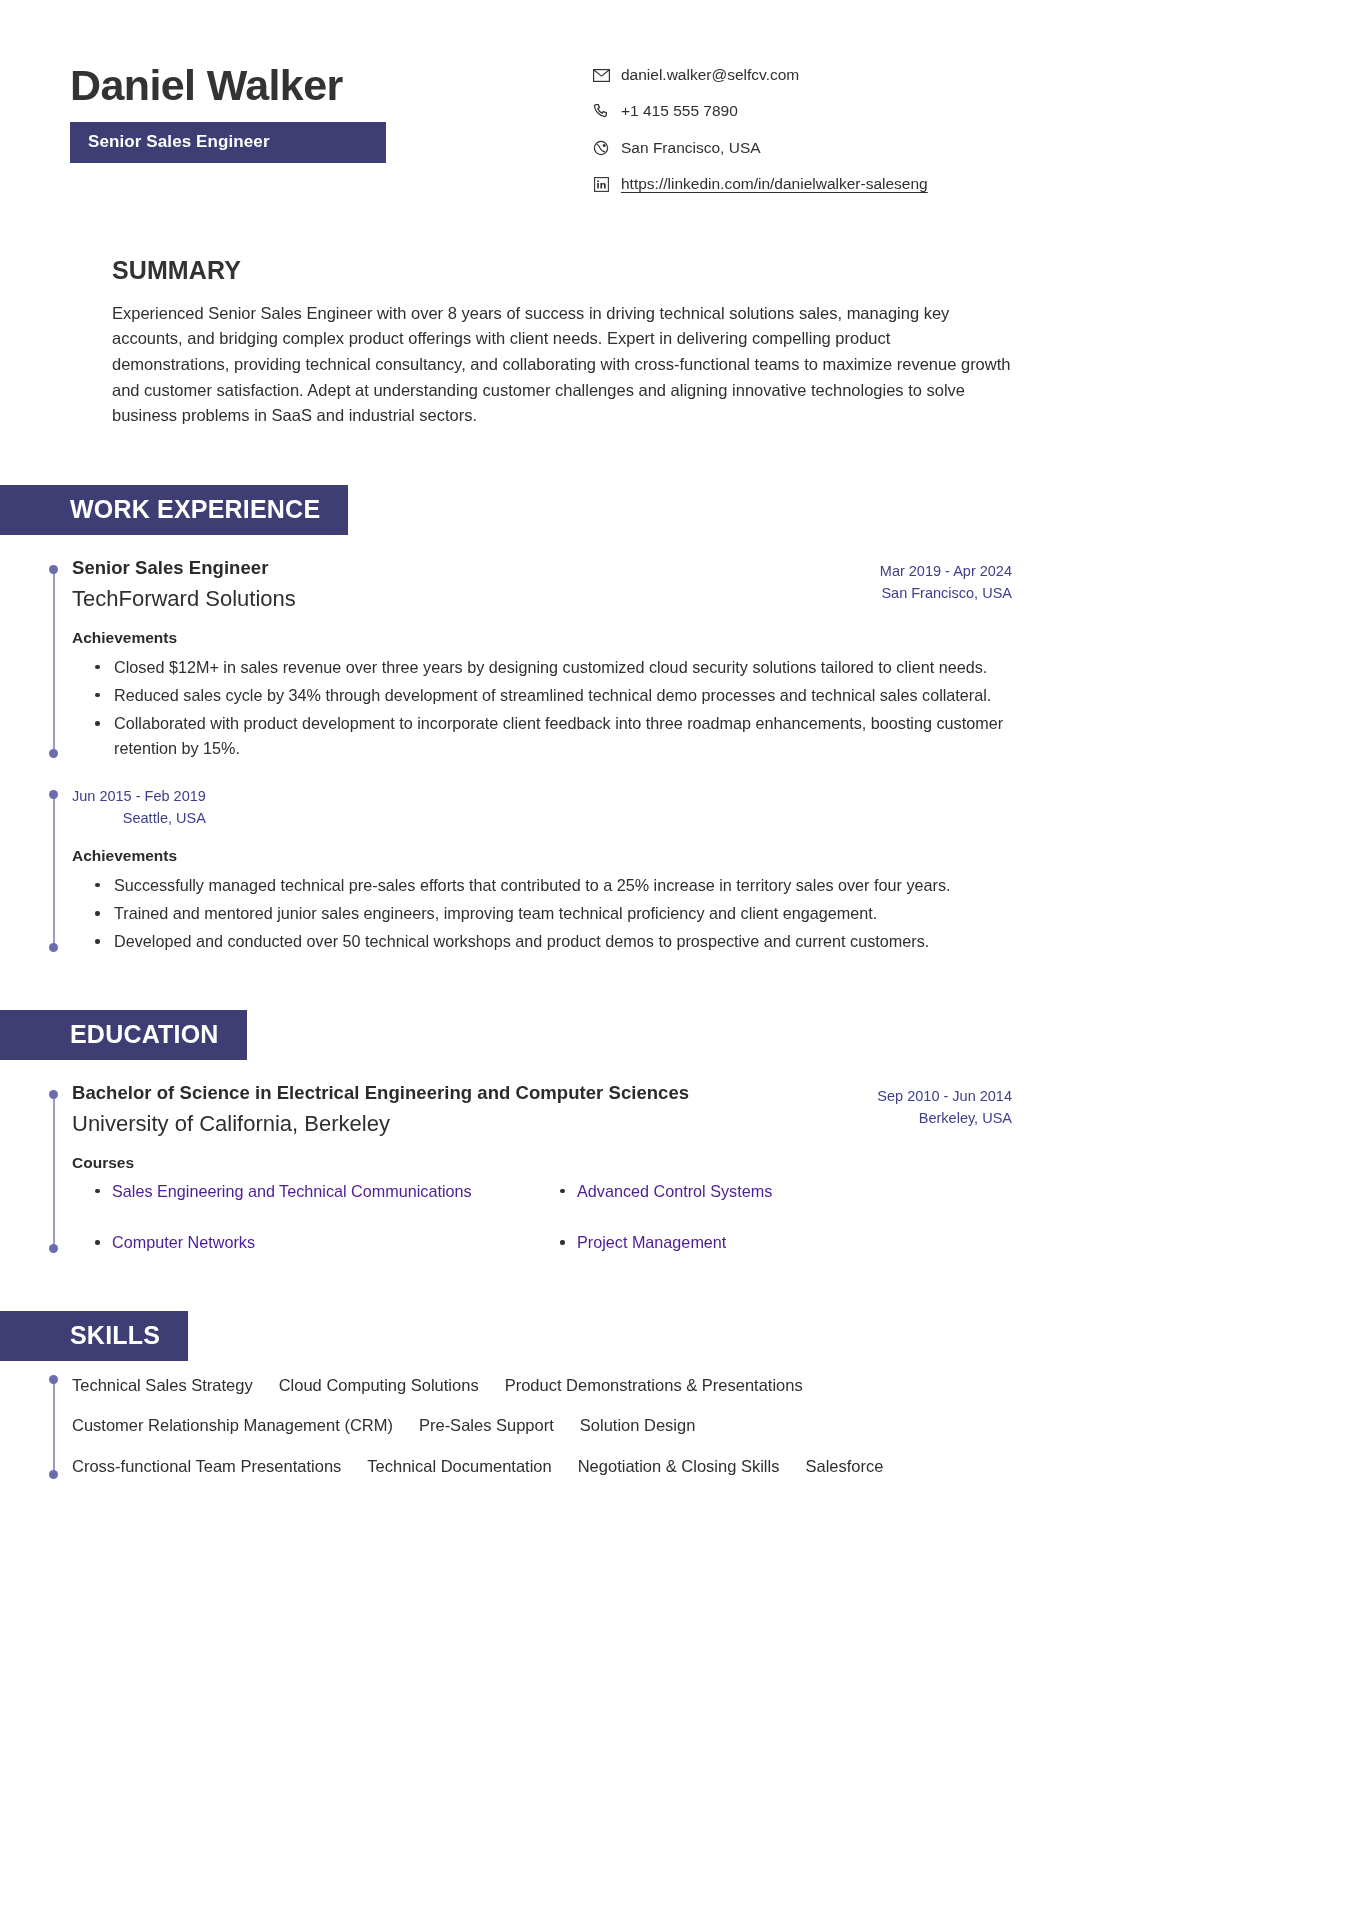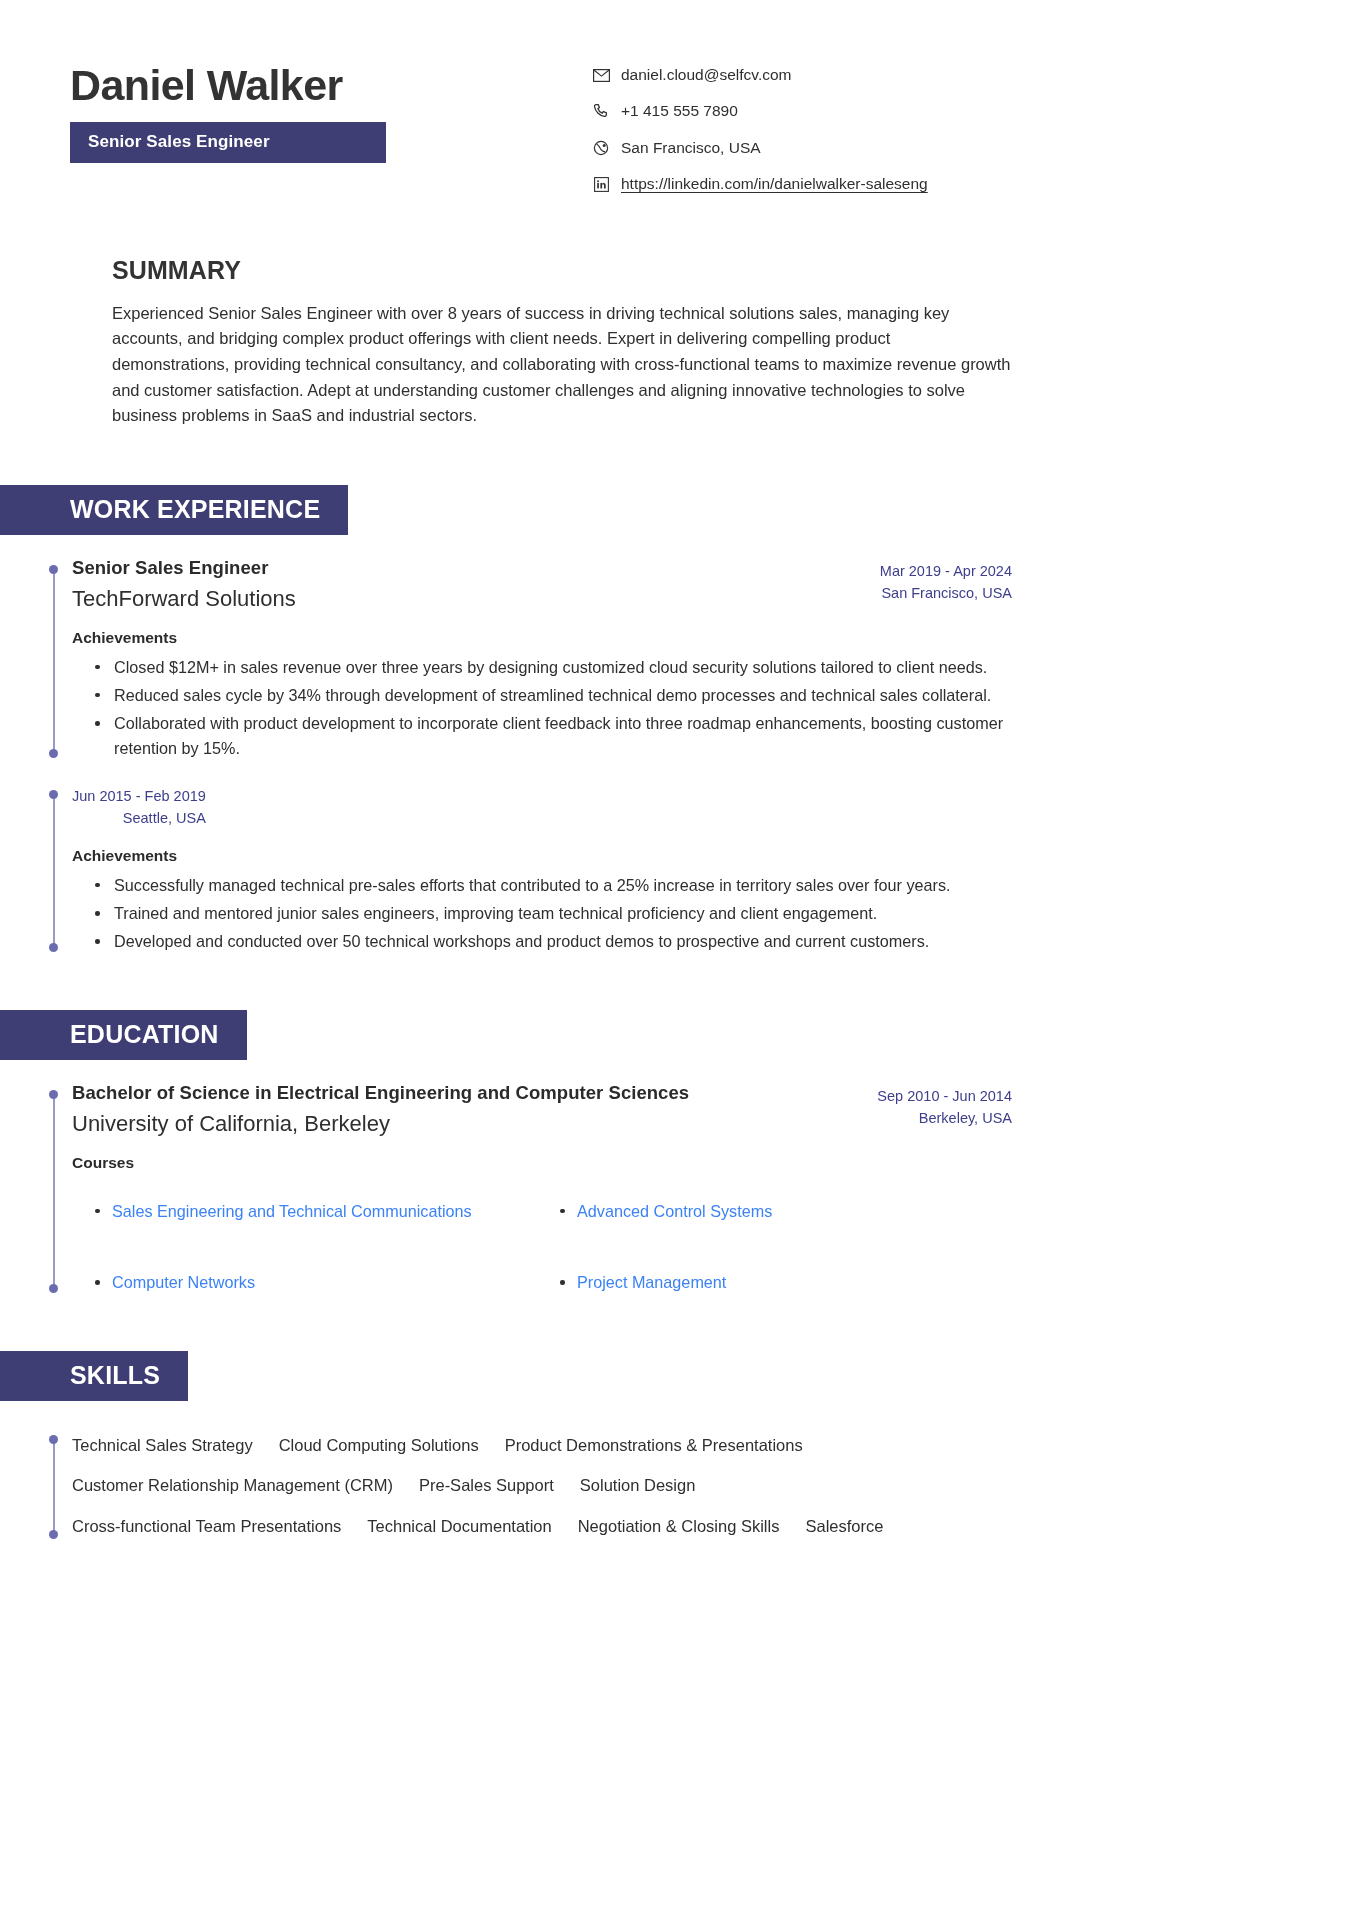--- a/index.html
+++ b/index.html
@@ -206,39 +206,38 @@
     list-style: none;
     display: grid;
     grid-template-columns: 1fr 1fr;
     column-gap: 30px;
     row-gap: 28px;
   }
   ul.courses li {
     position: relative;
     font-size: 16.2px;
     line-height: 1.45;
-    color: #3b82f6;
-    margin-top: 20px;
+    color: #4c1d95;
   }
   ul.courses li::before {
     content: "";
     position: absolute;
     left: -17px;
     top: 9px;
     width: 4.5px;
     height: 4.5px;
     border-radius: 50%;
     background: #2f2f2f;
   }
 
   
   .skills-block {
     position: relative;
     padding: 0 62px 0 72px;
-    margin-top: 32px;
+    margin-top: 12px;
   }
   .skills-tl {
     position: absolute;
     left: 53px;
     top: 6px;
     bottom: 4px;
     width: 2px;
     background: #9a9ac7;
   }
   .skills-dot {
@@ -279,21 +278,21 @@
 
     <div class="contacts">
 
       <div class="contact-row">
         <span class="contact-ico">
           <svg width="17" height="13" viewBox="0 0 17 13" fill="none" stroke="currentColor" stroke-width="1.2">
             <rect x="0.6" y="0.6" width="15.8" height="11.8"></rect>
             <path d="M0.9 1 L8.5 7.1 L16.1 1"></path>
           </svg>
         </span>
-        <span class="contact-text">daniel.cloud@selfcv.com</span>
+        <span class="contact-text">daniel.walker@selfcv.com</span>
       </div>
 
       <div class="contact-row">
         <span class="contact-ico">
           <svg width="16" height="16" viewBox="0 0 16 16" fill="none" stroke="currentColor" stroke-width="1.3" stroke-linecap="round">
             <path d="M3.2 1.6 L5.3 1.6 L6.4 4.6 L4.9 5.7 C5.6 7.6 7.3 9.3 9.2 10.1 L10.3 8.6 L13.3 9.7 L13.3 11.8 C13.3 12.9 12.4 13.6 11.4 13.4 C6.3 12.6 2.3 8.6 1.5 3.5 C1.3 2.5 2.1 1.6 3.2 1.6 Z"></path>
           </svg>
         </span>
         <span class="contact-text">+1 415 555 7890</span>
       </div>

